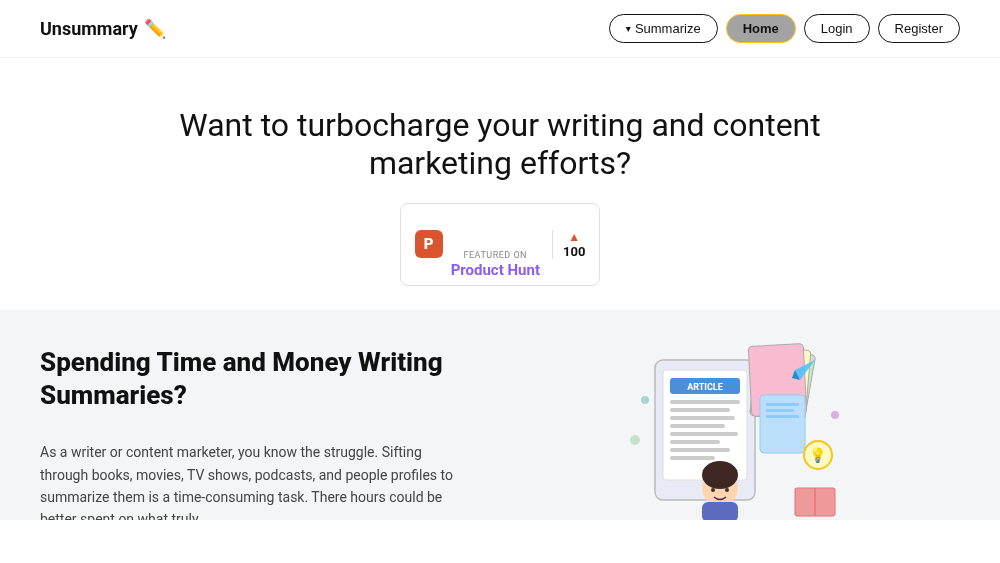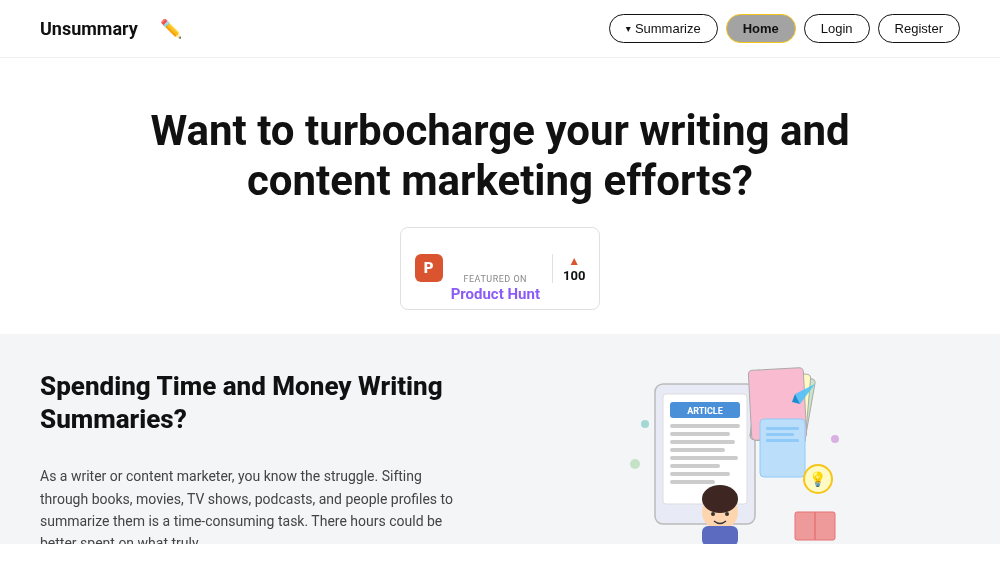--- a/index.html
+++ b/index.html
@@ -18,21 +18,21 @@
       align-items: center;
       justify-content: space-between;
       padding: 14px 40px;
       border-bottom: 1px solid #f0f0f0;
       background: #fff;
     }
 
     .logo-area {
       display: flex;
       align-items: center;
-      gap: 22px;
+      gap: 6px;
     }
 
     .logo-text {
       font-size: 18px;
       font-weight: 700;
       color: #111;
     }
 
     .logo-icon {
       font-size: 18px;
@@ -81,22 +81,22 @@
     }
 
     
     .hero {
       text-align: center;
       padding: 48px 40px 24px;
       background: #fff;
     }
 
     .hero-title {
-      font-size: 42px;
-      font-weight: 700;
+      font-size: 32px;
+      font-weight: 400;
       color: #111;
       line-height: 1.2;
       margin-bottom: 20px;
       max-width: 720px;
       margin-left: auto;
       margin-right: auto;
     }
 
     .hero-subtitle {
       font-size: 17px;

